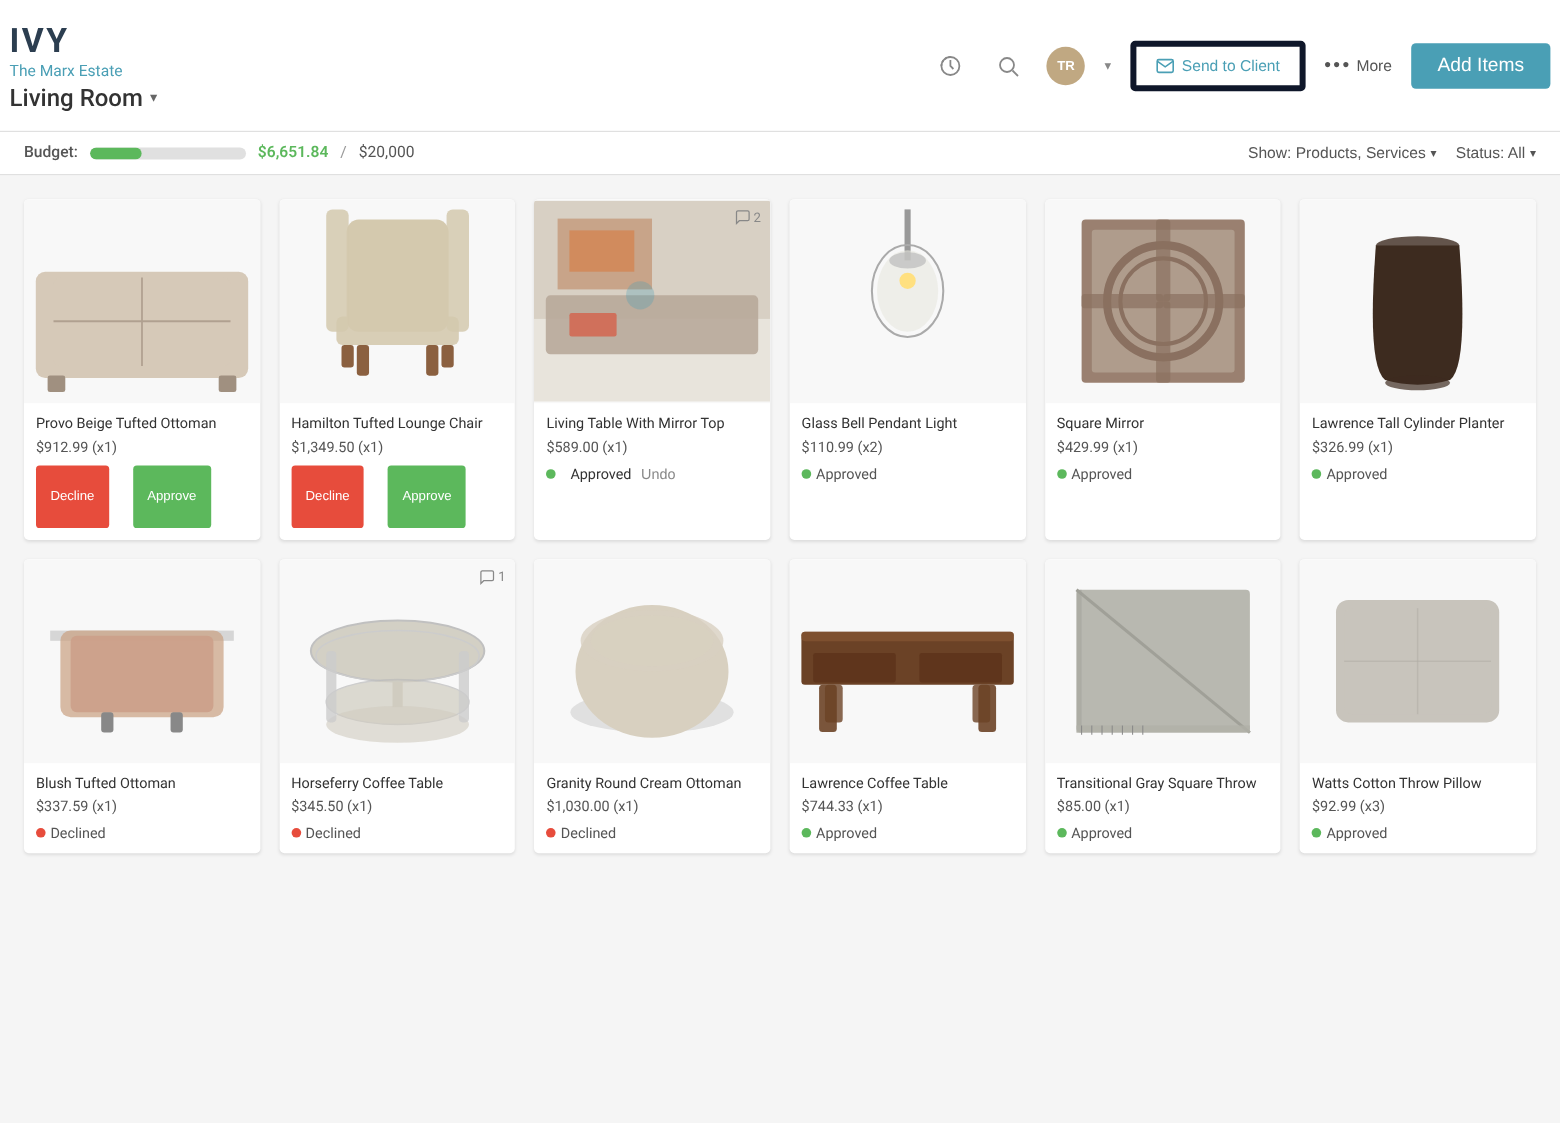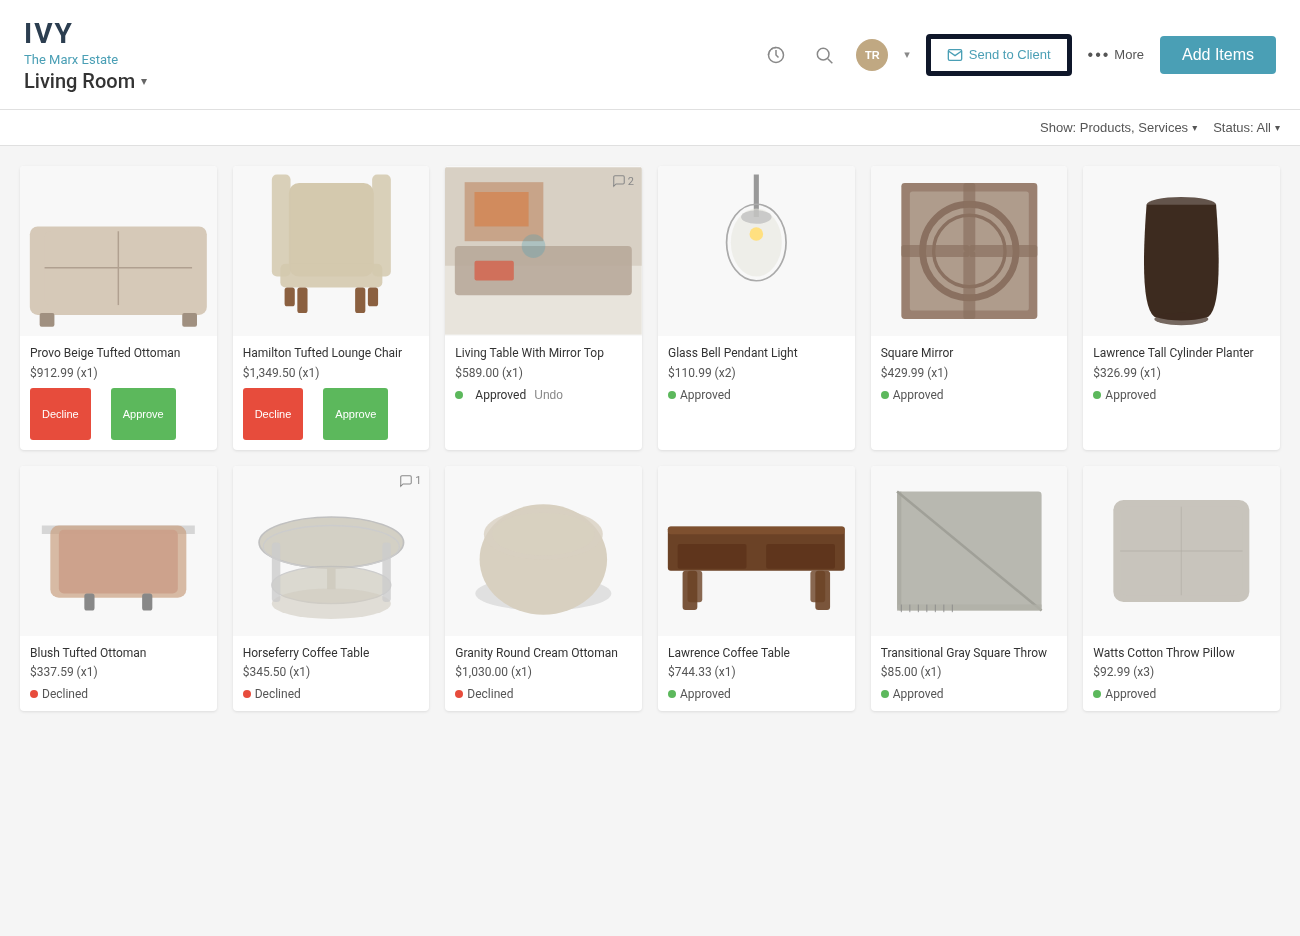--- a/index.html
+++ b/index.html
@@ -2,21 +2,21 @@
 <html><head>
   <meta charset="utf-8">
   <style>
     * { box-sizing: border-box; margin: 0; padding: 0; }
     body { font-family: -apple-system, BlinkMacSystemFont, 'Segoe UI', Roboto, sans-serif; background: #f5f5f5; color: #333; }
 
     
     .header {
       background: #fff;
       border-bottom: 1px solid #e0e0e0;
-      padding: 0 24px;
+      padding: 0 8px;
       display: flex;
       align-items: center;
       height: 110px;
       position: relative;
     }
     .header-left { display: flex; flex-direction: column; }
     .logo { font-size: 28px; font-weight: 700; color: #2c3e50; letter-spacing: 2px; }
     .estate-name { font-size: 13px; color: #4a9fb5; margin-top: 2px; }
     .room-title { font-size: 20px; font-weight: 500; color: #333; display: flex; align-items: center; gap: 6px; margin-top: 2px; }
     .chevron-icon { font-size: 12px; color: #666; }
@@ -183,20 +183,29 @@
     </button>
     <button class="more-btn">
       <span style="font-size:16px; letter-spacing:2px; color:#555;">•••</span>
       <span>More</span>
     </button>
     <button class="add-items-btn">Add Items</button>
   </div>
 </div>
 
 <div class="toolbar">
+  <div class="budget-section">
+    <span class="budget-label">Budget:</span>
+    <div class="budget-bar-container">
+      <div class="budget-bar-fill" style="width:33%"></div>
+    </div>
+    <span class="budget-spent">$6,651.84</span>
+    <span style="color:#999;">/</span>
+    <span class="budget-total">$20,000</span>
+  </div>
   <div class="toolbar-right">
     <button class="show-filter">
       <span>Show: Products, Services</span>
       <span class="filter-chevron">▾</span>
     </button>
     <button class="show-filter">
       <span>Status: All</span>
       <span class="filter-chevron">▾</span>
     </button>
   </div>

